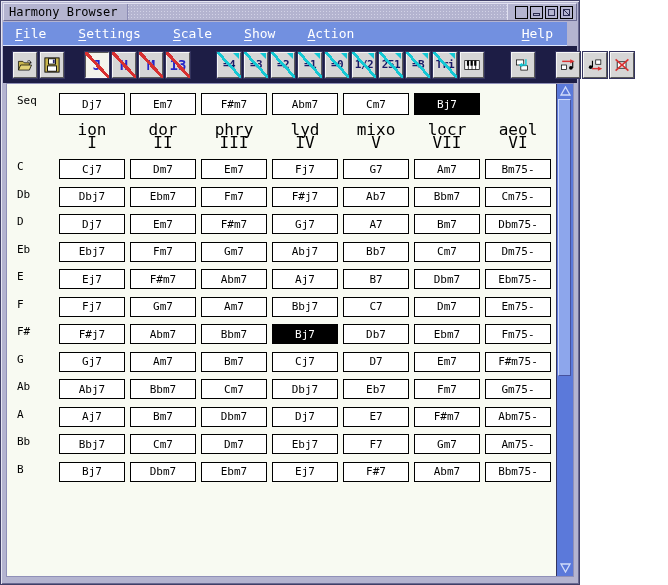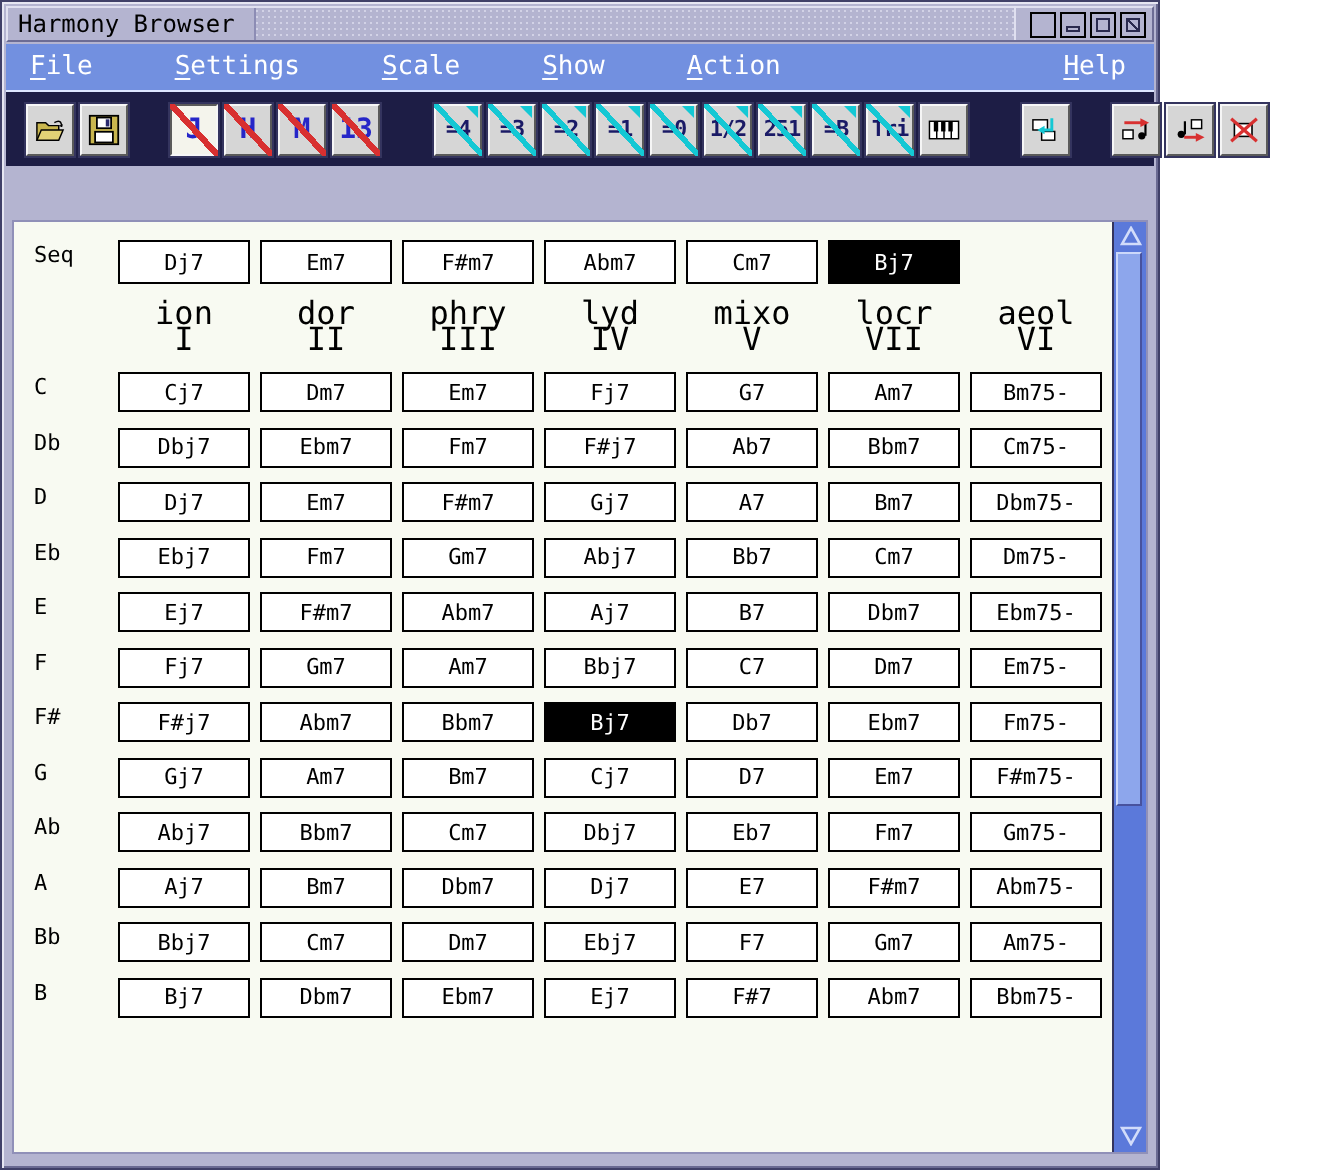--- a/index.html
+++ b/index.html
@@ -22,23 +22,23 @@
   .win-controls{margin-left:auto;background:#b4b4d0;height:100%;display:flex;
     align-items:center;gap:2px;padding:0 3px 0 7px;border-left:1px solid #e0e0f0;}
   .win-btn{width:13px;height:13px;background:#b4b4d0;position:relative;
     border:1px solid;border-color:#ecécf8 #5c5c84 #5c5c84 #ececf8;}
   .win-btn .bar{position:absolute;left:2px;right:2px;bottom:2px;height:3px;border:1px solid #2a2a4e;}
   .win-btn .box{position:absolute;left:2px;top:2px;right:2px;bottom:2px;border:1px solid #2a2a4e;}
   .win-btn .boxslash{position:absolute;left:2px;top:2px;right:2px;bottom:2px;border:1px solid #2a2a4e;
     background:linear-gradient(to top right,transparent 44%,#2a2a4e 44%,#2a2a4e 58%,transparent 58%);}
 
   
-  .menubar{position:absolute;top:21px;left:2px;right:2px;height:24px;background:#7290e0;
-    display:flex;align-items:center;color:#fff;font-size:13px;border-bottom:1px solid #dde6ff;gap:21px;}
-  .menu-item{padding:3px 6px;margin-left:8px;cursor:default;}
+  .menubar{position:absolute;top:21px;left:2px;right:12px;height:24px;background:#7290e0;
+    display:flex;align-items:center;color:#fff;font-size:13px;border-bottom:1px solid #dde6ff;}
+  .menu-item{padding:3px 6px;margin-left:20px;cursor:default;}
   .menu-item:first-child{margin-left:6px;}
   .menu-help{margin-left:auto;margin-right:8px;padding:20px 6px;}
   u{text-underline-offset:2px;}
 
   
   .toolbar{position:absolute;top:45px;left:2px;right:2px;height:37px;background:#1d1d45;
     display:flex;align-items:center;padding-left:10px;}
   .tb-btn{position:relative;height:26px;min-width:24px;background:#d6d6d6;margin-right:3px;
     border:1px solid;border-color:#f6f6f6 #5a5a5a #5a5a5a #f6f6f6;
     box-shadow:0 0 0 1px #34345e;
@@ -50,21 +50,21 @@
   .filter-label{font-size:11px;font-weight:bold;color:#1a1a66;line-height:1;letter-spacing:-0.5px;}
   .red-slash{position:absolute;left:-1px;right:-1px;top:-1px;bottom:-1px;
     background:linear-gradient(to top right,transparent 46%,#d83030 46%,#d83030 55%,transparent 55%);}
   .cyan-arrow{position:absolute;left:-1px;right:-1px;top:-1px;bottom:-1px;
     background:linear-gradient(to top right,transparent 47%,#14c8d4 47%,#14c8d4 55%,transparent 55%);}
   .cyan-arrow::after{content:"";position:absolute;top:1px;right:2px;width:0;height:0;
     border-top:6px solid #14c8d4;border-left:6px solid transparent;}
 
   
   .content{position:absolute;top:82px;left:5px;right:5px;bottom:7px;background:#f8faf2;
-    border:1px solid #9090b8;overflow:hidden;margin-top:27px;}
+    border:1px solid #9090b8;overflow:hidden;}
   .grid{position:absolute;top:0;left:0;right:17px;}
   .seq-row,.key-row{display:flex;align-items:flex-start;}
   .seq-row{margin-top:9px;}
   .row-label{width:52px;padding-left:10px;font-size:11px;color:#000;padding-top:1px;flex:none;}
   .cells{display:flex;gap:5px;}
   .chord{width:66px;height:20px;background:#fff;border:1px solid #000;color:#000;
     font-size:11px;display:flex;align-items:center;justify-content:center;cursor:default;}
   .seq-chord{height:22px;}
   .chord.selected{background:#000;color:#fff;border-color:#000;}
   .header-row{display:flex;gap:5px;margin-left:52px;margin-top:8px;}

